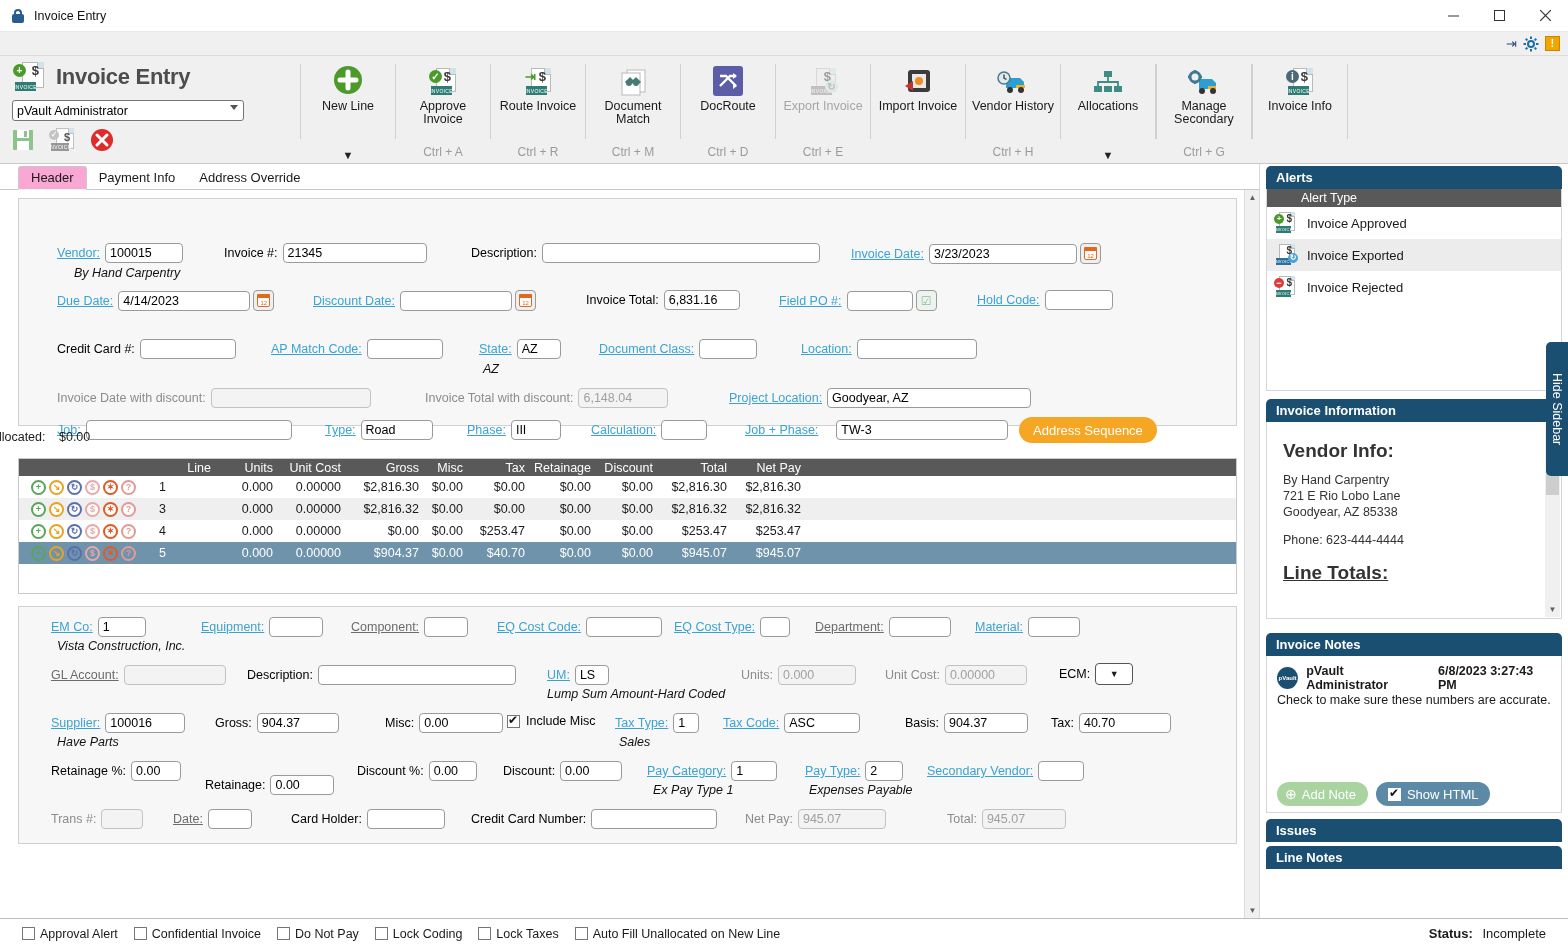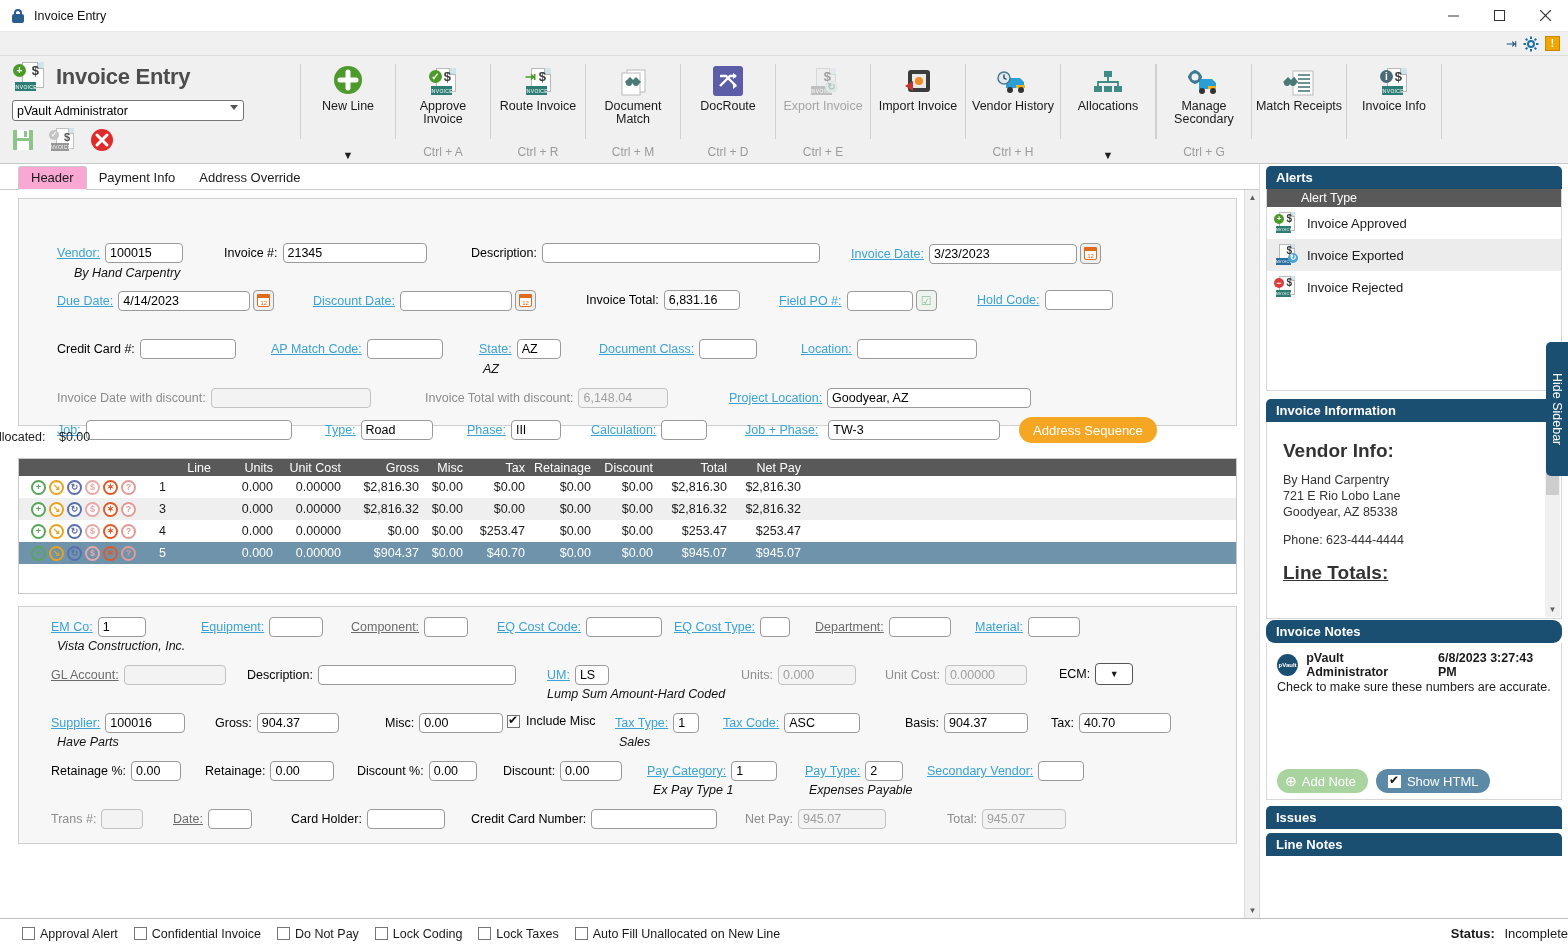--- a/index.html
+++ b/index.html
@@ -140,21 +140,21 @@
   
   .det-panel { margin:12px 22px 0 18px; border:1px solid #d0d0d0; background:#f7f7f7;
                height:238px; position:relative; }
 
   .cbrow { height:30px; border-top:1px solid #bdbdbd; display:flex; align-items:center;
            padding-left:22px; gap:16px; background:#fff; flex:0 0 30px; }
   .cbx { display:flex; align-items:center; gap:5px; font-size:12.5px; }
   .box { width:13px; height:13px; border:1px solid #767676; background:#fff; display:inline-block;}
   .box.on { position:relative; }
   .box.on::after { content:"✔"; position:absolute; left:0px; top:-3px; font-size:12px; color:#111; }
-  .status { margin-left:auto; font-size:13px; }
+  .status { margin-left:auto; padding-right:22px; font-size:13px; }
   .status b { font-weight:bold; }
 
   
   .vscroll { position:absolute; right:0; top:26px; bottom:0; width:15px; background:#f0f0f0;
              border-left:1px solid #dcdcdc; }
   .vscroll .arrow { position:absolute; left:0; width:15px; height:15px; display:flex;
                    align-items:center; justify-content:center; font-size:8px; color:#606060;}
   .vscroll .arrow.up { top:0; }
   .vscroll .arrow.dn { bottom:0; }
 
@@ -421,38 +421,20 @@
                 <line x1="8" y1="11" x2="8" y2="14"></line>
                 <line x1="1" y1="7" x2="4" y2="7"></line>
                 <line x1="12" y1="7" x2="15" y2="7"></line>
               </g>
             </svg>
           </div>
           <div class="rib-lbl">Manage<br>Secondary</div>
           <div class="rib-key">Ctrl + G</div>
         </div>
         <div class="rib-sep"></div>
-        <div class="rib-btn">
-          <div class="rib-ico">
-            <svg width="32" height="26" viewBox="0 0 32 26">
-              <rect x="10" y="1" width="20" height="24" fill="#fff" stroke="#b9b9b9"></rect>
-              <g stroke="#4a7a76" stroke-width="1.6">
-                <line x1="15" y1="5" x2="27" y2="5"></line>
-                <line x1="15" y1="9" x2="27" y2="9"></line>
-                <line x1="15" y1="13" x2="27" y2="13"></line>
-                <line x1="15" y1="17" x2="27" y2="17"></line>
-                <line x1="15" y1="21" x2="27" y2="21"></line>
-              </g>
-              <path d="M1 13 l4-4 3 3 3-3 3 4" stroke="#4a7a76" stroke-width="3" fill="none"></path>
-              <circle cx="4" cy="13" r="3" fill="#4a7a76"></circle>
-              <circle cx="10" cy="13" r="3" fill="#4a7a76"></circle>
-            </svg>
-          </div>
-          <div class="rib-lbl">Match Receipts</div>
-        </div>
         <div class="rib-sep"></div>
         <div class="rib-btn">
           <div class="rib-ico">
             <div class="docico">
               <div class="sheet"></div>
               <div class="fold"></div>
               <div class="dollar">$</div>
               <div class="ribbon2">INVOICE</div>
               <div class="badge" style="background:#4a6a7a;">i</div>
             </div>
@@ -594,21 +576,21 @@
             <input class="inp" style="width: 50px; margin-left: 5px;" value="III">
           </div>
 
           <div class="fld" style="left:572px; top:221px;">
             <span class="lbl link">Calculation:</span>
             <input class="inp" style="width: 46px; margin-left: 5px;" value="">
           </div>
 
           <div class="fld" style="left:726px; top:221px;">
             <span class="lbl link">Job + Phase:</span>
-            <input class="inp" style="width: 172px; margin-left: 10px;" value="TW-3">
+            <input class="inp" style="width: 172px; margin-left: 18px;" value="TW-3">
           </div>
 
           <button class="orange-btn" style="position:absolute; left:1000px; top:218px;">Address Sequence</button>
         </div>
 
         <div class="unalloc" style="position:relative; height:18px; margin-top:4px;">
           <span>Unallocated:</span>
           <span style="margin-left:10px;">$0.00</span>
         </div>
 
@@ -836,21 +818,21 @@
           <div class="fld" style="left:1032px; top:106px;">
             <span class="lbl">Tax:</span>
             <input class="inp" style="width: 92px; margin-left: 5px;" value="40.70">
           </div>
 
           <div class="fld" style="left:32px; top:154px;">
             <span class="lbl">Retainage %:</span>
             <input class="inp" style="width: 50px; margin-left: 5px;" value="0.00">
           </div>
 
-          <div class="fld" style="left:186px; top:154px;justify-content:space-between;">
+          <div class="fld" style="left:186px; top:168px;justify-content:space-between;">
             <span class="lbl">Retainage:</span>
             <input class="inp" style="width: 64px; margin-left: 5px;" value="0.00">
           </div>
 
           <div class="fld" style="left:338px; top:154px;">
             <span class="lbl">Discount %:</span>
             <input class="inp" style="width: 48px; margin-left: 5px;" value="0.00">
           </div>
 
           <div class="fld" style="left:484px; top:154px;">
@@ -964,21 +946,21 @@
           <div class="vinfo-l" style="margin-top:12px;">Phone: 623-444-4444</div>
           <div class="vinfo-h" style="margin-top:14px;text-decoration:underline;">Line Totals:</div>
           <div class="sb-scroll">
             <div class="arrow" style="top:0;">▲</div>
             <div class="thumb" style="top:16px; height:56px;"></div>
             <div class="arrow" style="bottom:0;">▼</div>
           </div>
         </div>
       </div>
 
-      <div class="sbhead" style="margin-top:1px;border-radius:9px;">Invoice Notes</div>
+      <div class="sbhead" style="margin-top:14px;">Invoice Notes</div>
       <div class="sbbody">
         <div class="notes">
           <div class="note-hd">
             <span class="avatar">pVault</span>
             <span>pVault Administrator</span>
             <span style="margin-left:6px;">6/8/2023 3:27:43 PM</span>
           </div>
           <div class="note-body">Check to make sure these numbers are accurate.</div>
           <div class="notebtns">
             <button class="btn-green">

